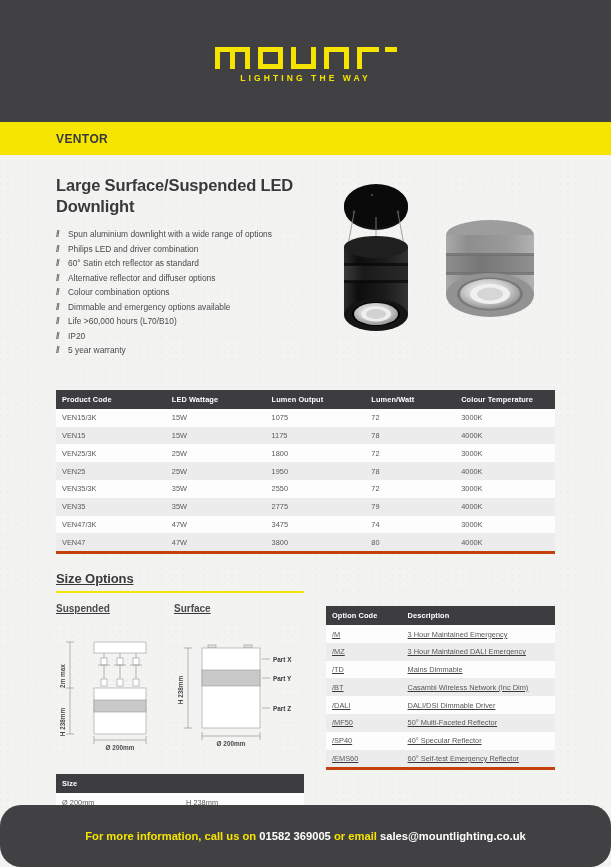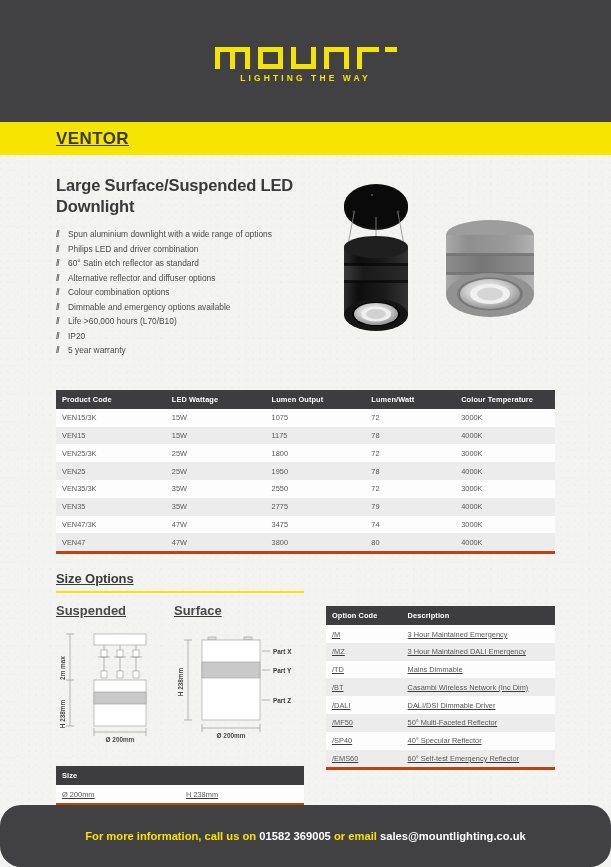--- a/index.html
+++ b/index.html
@@ -54,25 +54,24 @@
   
   .titlebar {
     height: 33px;
     background: #f6e500;
     display: flex;
     align-items: center;
     padding-left: 56px;
     box-sizing: border-box;
   }
   .titlebar-text {
-    font-size: 17px;
+    font-size: 12px;
     font-weight: bold;
     color: #3a3a3c;
     letter-spacing: 0.4px;
-    text-decoration: underline;
   }
 
   
   .intro {
     display: flex;
     padding: 20px 28px 0 56px;
     box-sizing: border-box;
   }
   .intro-left { width: 262px; flex: 0 0 262px; }
   .prod-title {
@@ -153,24 +152,24 @@
     box-sizing: border-box;
     gap: 22px;
     text-decoration: underline;
   }
   .size-left  { width: 248px; flex: 0 0 248px; }
   .size-right { flex: 1; padding-top: 17px; }
 
   .diagrams { display: flex; }
   .diag-block { }
   .diag-label {
-    font-size: 13px;
+    font-size: 10px;
     font-weight: bold;
     color: #4a4a4c;
-    margin-bottom: 8px;
+    margin-bottom: 20px;
   }
 
   .size-tbl-wrap { margin-top: 12px; }
 
   
   .colour-section {
     display: flex;
     padding: 14px 56px 0 56px;
     box-sizing: border-box;
     gap: 14px;

